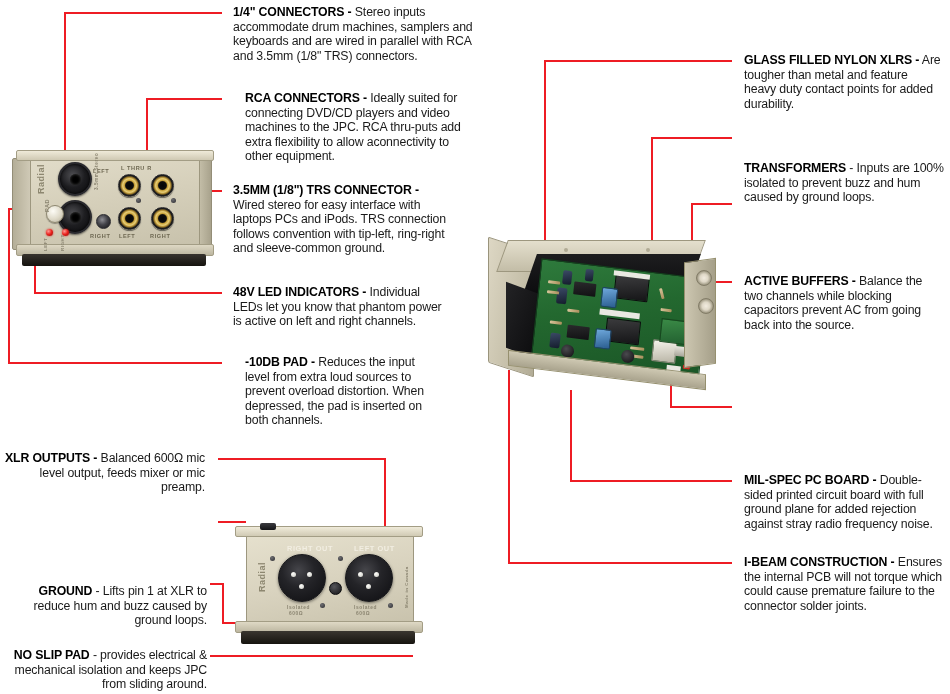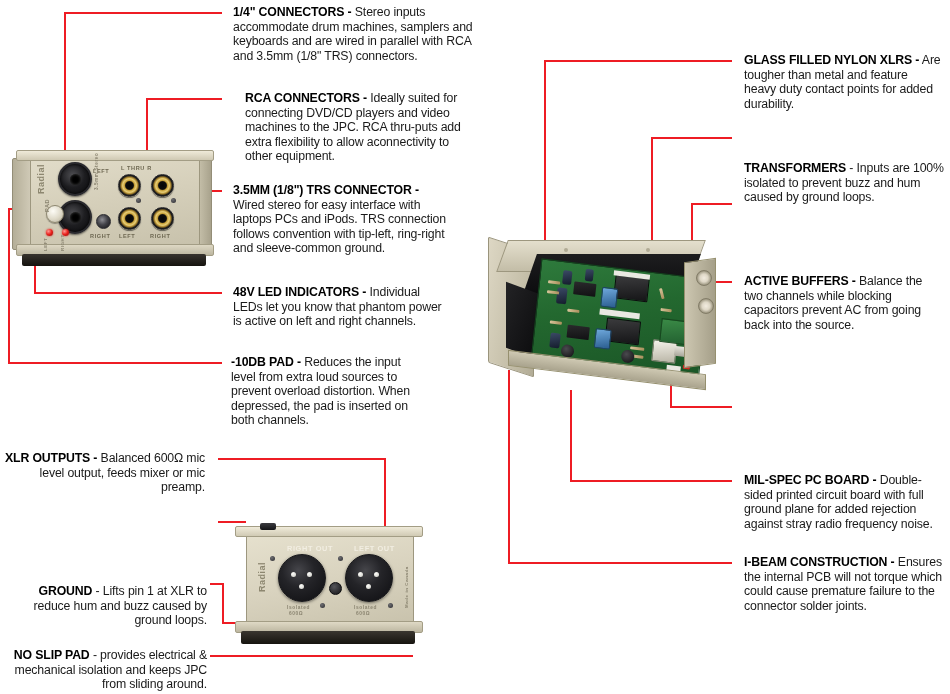--- a/index.html
+++ b/index.html
@@ -440,21 +440,21 @@
   <div class="callout" style="left:233px; top:183px; width:218px;">
     <span class="hd">3.5MM (1/8") TRS CONNECTOR -</span>
     <span>Wired stereo for easy interface with laptops PCs and iPods. TRS connection follows convention with tip-left, ring-right and sleeve-common ground.</span>
   </div>
 
   <div class="callout" style="left:233px; top:285px; width:212px;">
     <span class="hd">48V LED INDICATORS -</span>
     <span>Individual LEDs let you know that phantom power is active on left and right channels.</span>
   </div>
 
-  <div class="callout" style="left:231px; top:355px; width:184px;">
+  <div class="callout" style="left:245px; top:355px; width:184px;">
     <span class="hd">-10DB PAD -</span>
     <span>Reduces the input level from extra loud sources to prevent overload distortion. When depressed, the pad is inserted on both channels.</span>
   </div>
 
   <div class="callout right-al" style="left:0; top:451px; width:205px;text-align:right;">
     <span class="hd">XLR OUTPUTS -</span>
     <span>Balanced 600Ω mic level output, feeds mixer or mic preamp.</span>
   </div>
 
 

